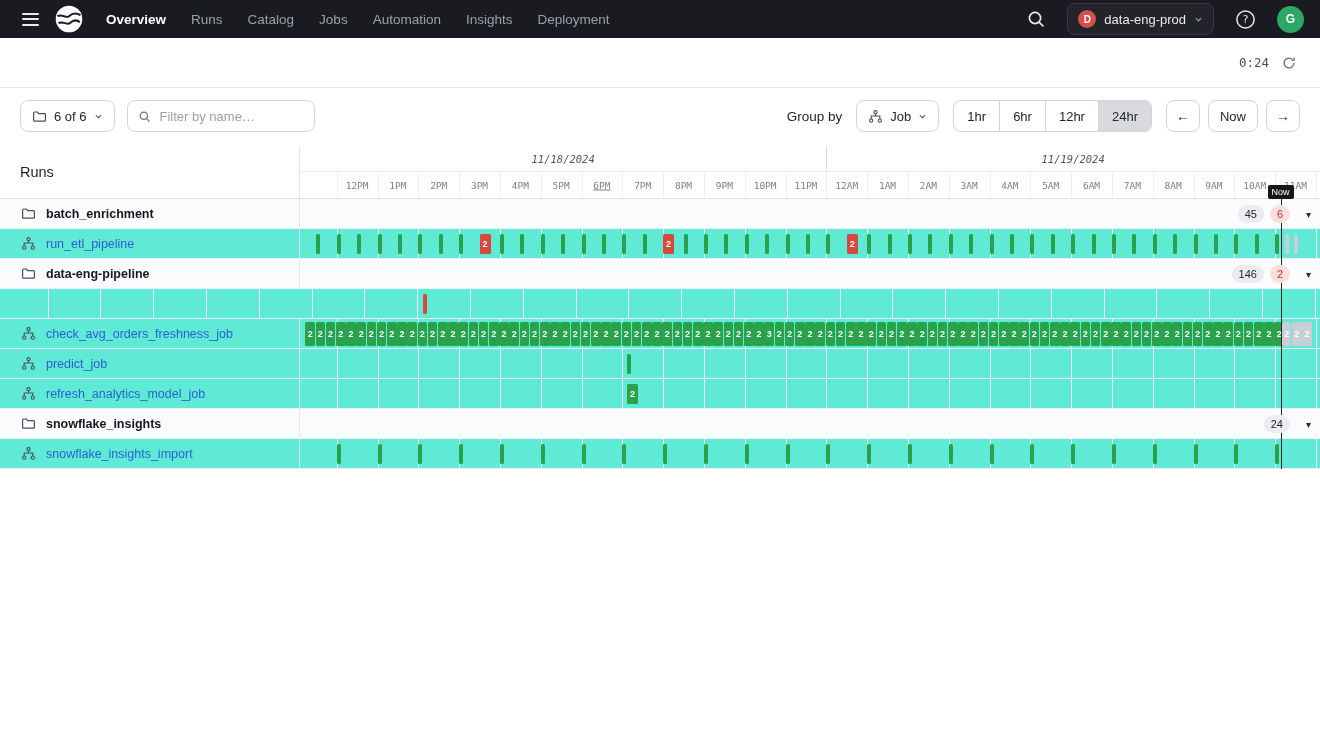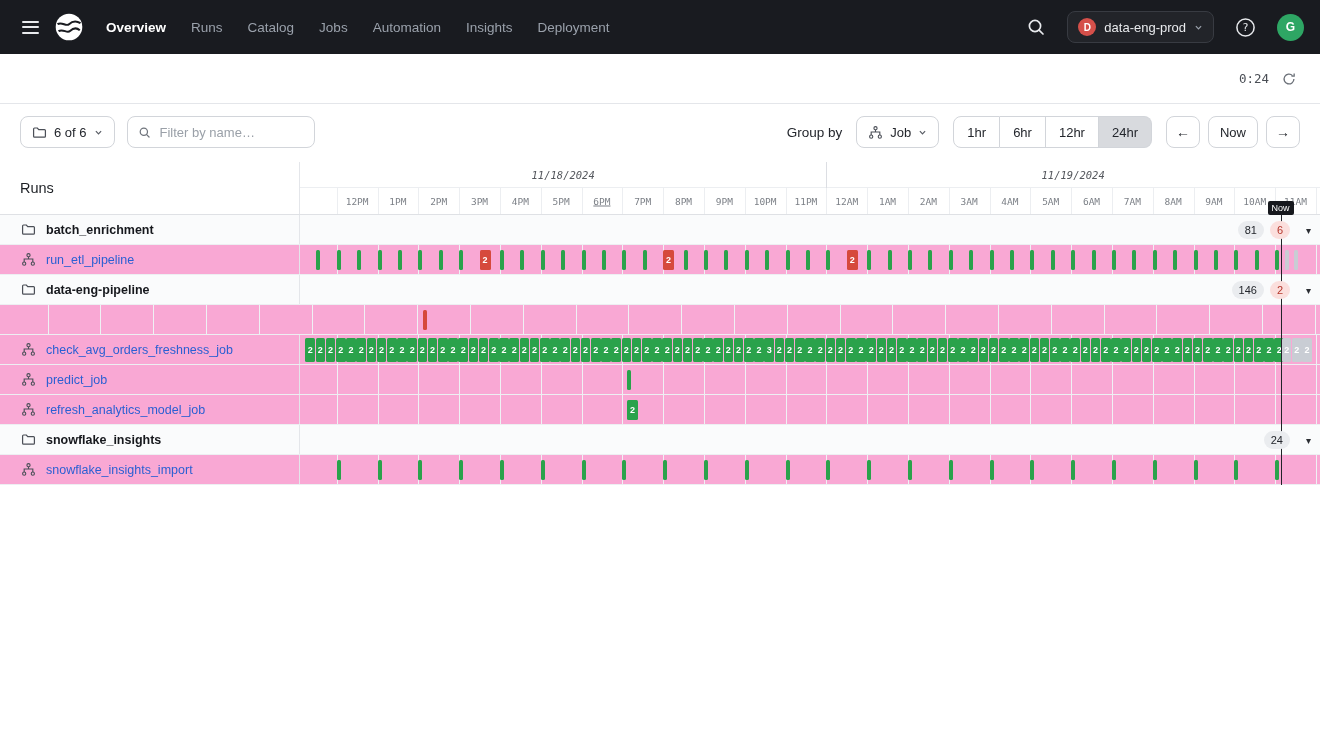--- a/index.html
+++ b/index.html
@@ -1,21 +1,21 @@
 <!DOCTYPE html>
 <html style="--topnav-bg: #191b20; --accent: #2361d8; --link: #2a5fd3; --success: #2aa24b; --failure: #d6493c; --queued: #c9cdd4; --badge-err-bg: #fbdfdd; --badge-err-text: #b5372c; --dep-red: #d5504a; --avatar-green: #2ea664;"><head>
 <meta charset="utf-8">
 <style>
   html,body{margin:0;padding:0;width:1320px;height:734px;background:#fff;overflow:hidden;
     font-family:"Liberation Sans","DejaVu Sans",sans-serif;color:#1d2025;}
   *{box-sizing:border-box;}
   button{font-family:inherit;}
 
   
-  .topnav{height:54px;background:var(--topnav-bg,#191b20);display:flex;align-items:center;padding:0 16px;}
+  .topnav{height:38px;background:var(--topnav-bg,#191b20);display:flex;align-items:center;padding:0 16px;}
   .icon-btn{background:none;border:none;color:#e8eaed;display:flex;align-items:center;justify-content:center;cursor:pointer;padding:4px;}
   .hamburger{display:flex;flex-direction:column;gap:3.5px;width:28px;}
   .hamburger i{display:block;width:17px;height:2px;background:#e8eaed;border-radius:1px;}
   .logo{margin-left:10px;display:flex;align-items:center;}
   .nav-links{display:flex;gap:25px;margin-left:22px;}
   .nav-link{font-size:13.5px;font-weight:500;color:#9aa1ab;cursor:pointer;text-decoration:none;}
   .nav-link.active{color:#fff;font-weight:700;}
   .nav-right{margin-left:auto;display:flex;align-items:center;gap:17px;}
   .deploy-pill{display:flex;align-items:center;gap:8px;background:#222429;border:1px solid #383b42;border-radius:8px;height:32px;padding:0 10px;cursor:pointer;}
   .deploy-avatar{width:18px;height:18px;border-radius:50%;background:var(--dep-red,#d5504a);color:#fff;font-size:10px;font-weight:700;display:flex;align-items:center;justify-content:center;}
@@ -58,21 +58,21 @@
   .tl-left{width:300px;flex:none;border-right:1px solid #e4e6ea;display:flex;align-items:center;padding-left:20px;font-size:14.5px;color:#1d2025;}
   .tl-head-right{flex:1;position:relative;}
   .dates{position:relative;height:26px;border-bottom:1px solid #eceef1;}
   .date-label{position:absolute;top:50%;transform:translate(-50%,-50%);font-family:"DejaVu Sans Mono",monospace;font-size:10.5px;color:#55585e;white-space:nowrap;font-style:italic;}
   .date-divider{position:absolute;top:0;bottom:0;width:1px;background:#dcdee3;}
   .ticks{position:relative;height:26px;}
   .tick-line{position:absolute;top:0;bottom:0;width:1px;background:#eceef1;}
   .tick-label{position:absolute;top:50%;transform:translate(-50%,-50%);font-family:"DejaVu Sans Mono",monospace;font-size:9.5px;color:#7c8087;white-space:nowrap;}
 
   .tl-rows{position:relative;}
-  .tl-row{display:flex;height:30px;border-bottom:1px solid #edeff2;position:relative;background:#f9a8d4;}
+  .tl-row{display:flex;height:30px;border-bottom:1px solid #edeff2;position:relative;background:#5eead4;}
   .tl-row.group{background:#fafbfc;}
   .row-label{width:300px;flex:none;display:flex;align-items:center;gap:10px;padding-left:21px;border-right:1px solid #e4e6ea;}
   .row-icon{display:flex;color:#4b4f57;}
   .name{font-size:12.5px;white-space:nowrap;}
   .name.group-name{font-weight:700;color:#16181d;}
   .name.link{color:var(--link,#2a5fd3);cursor:pointer;}
   .name.plain{color:#1d2025;}
   .row-track{flex:1;position:relative;overflow:hidden;}
   .gridline{position:absolute;top:0;bottom:0;width:1px;background:#eff1f4;z-index:1;}
   .bar{position:absolute;top:5px;height:20px;border-radius:1.5px;z-index:2;display:flex;align-items:center;justify-content:center;
@@ -287,21 +287,21 @@
           <div class="row-label">
             <span class="row-icon">
               <svg width="15" height="15" viewBox="0 0 16 16">
                 <path d="M1.7 4.2c0-.6.4-1 1-1h3l1.5 1.7h6.1c.6 0 1 .4 1 1v6c0 .6-.4 1-1 1H2.7c-.6 0-1-.4-1-1z" fill="none" stroke="currentColor" stroke-width="1.3"></path>
               </svg>
             </span>
             <span class="name group-name">batch_enrichment</span>
           </div>
           <div class="row-track"></div>
           <div class="row-badges">
-            <span class="badge neutral">81</span>
+            <span class="badge neutral">45</span>
             <span class="badge error">6</span>
           </div>
           <button class="row-caret">▾</button>
         </div>
         <div class="tl-row">
           <div class="row-label">
             <span class="row-icon">
               <svg width="15" height="15" viewBox="0 0 16 16">
                 <circle cx="8" cy="3.4" r="1.7" fill="none" stroke="currentColor" stroke-width="1.2"></circle>
                 <circle cx="3.4" cy="12.4" r="1.7" fill="none" stroke="currentColor" stroke-width="1.2"></circle>

